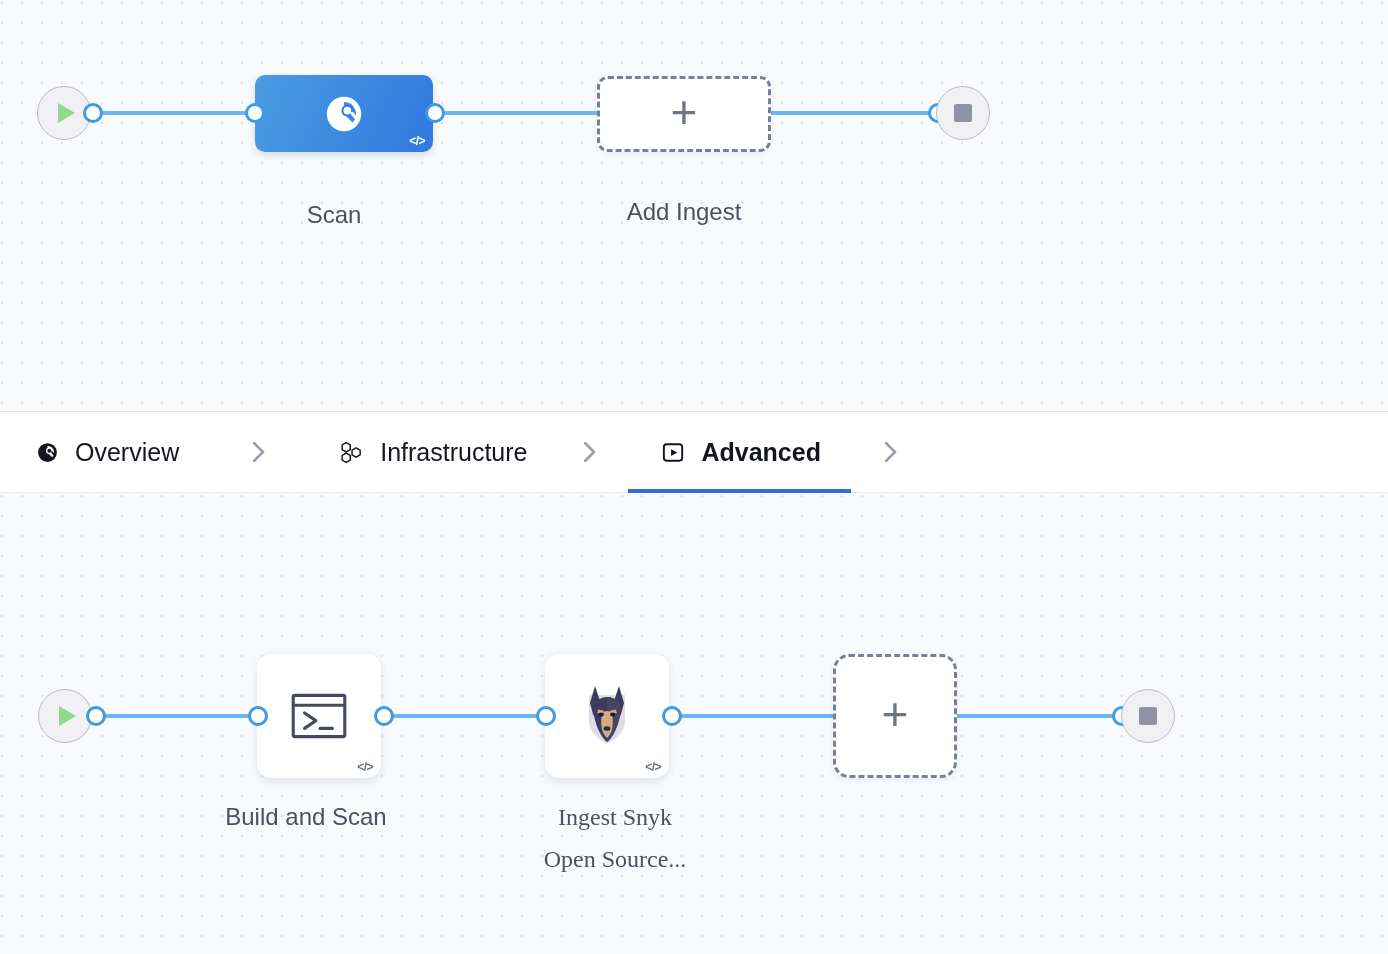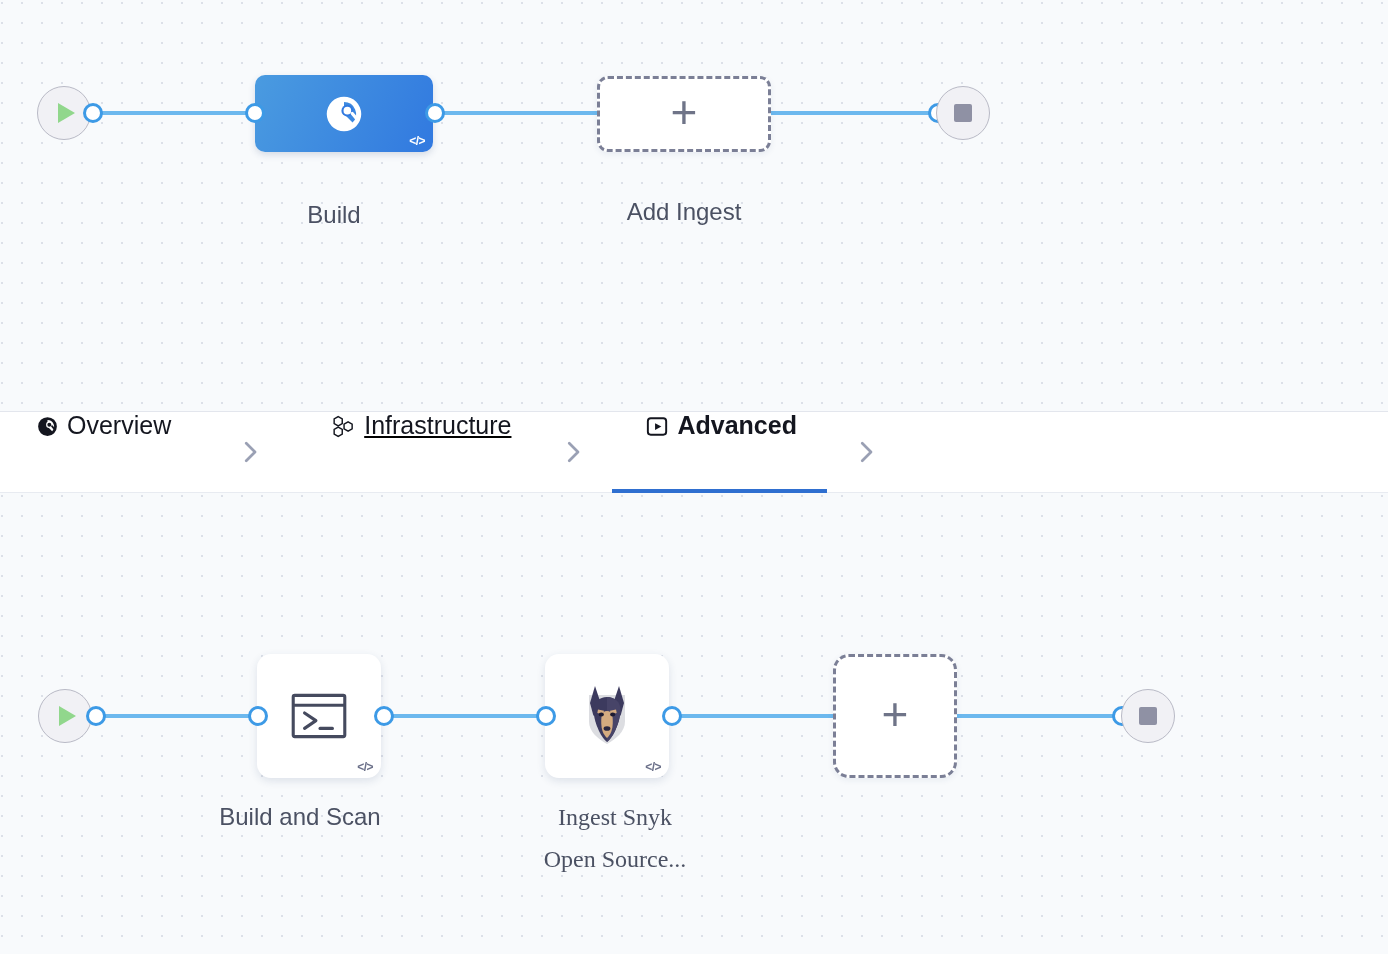--- a/index.html
+++ b/index.html
@@ -148,22 +148,22 @@
     width: 1388px;
     height: 82px;
     background: #ffffff;
     border-top: 1.5px solid #e3e6ed;
     border-bottom: 1.5px solid #e8ebf1;
     display: flex;
     align-items: center;
   }
   .tab {
     display: flex;
-    align-items: flex-start;
-    gap: 5px;
+    align-items: center;
+    gap: 13px;
     height: 82px;
     padding: 0 0 0 0;
     position: relative;
     cursor: pointer;
   }
   .tab-label {
     font-size: 25px;
     color: #14161f;
     white-space: nowrap;
   }
@@ -215,21 +215,21 @@
         <path fill="#ffffff" d="M24 6a18 18 0 1 0 0 36 18 18 0 0 0 0-36zm0 5.4a12.6 12.6 0 0 1 8.9 21.5L24 24V11.4z"></path>
         <circle cx="27.5" cy="20.5" r="6.2" fill="#3179e0"></circle>
         <circle cx="27.5" cy="20.5" r="4.0" fill="#ffffff"></circle>
         <rect x="30.2" y="23.2" width="3.4" height="11" rx="1.7" transform="rotate(-40 30.2 23.2)" fill="#ffffff"></rect>
       </svg>
       <span class="code-badge on-blue">&lt;/&gt;</span>
     </div>
     <div class="port" style="left:245px; top:103px;"></div>
     <div class="port" style="left:425px; top:103px;"></div>
 
-    <span class="caption" style="left:234px; top:194px; width:200px;">Build</span>
+    <span class="caption" style="left:234px; top:194px; width:200px;">Scan</span>
 
     <div class="add-card stage-shape" style="left:597px; top:76px; width:174px; height:76px;">
       <span class="plus-glyph">+</span>
     </div>
     <span class="caption" style="left:584px; top:191px; width:200px;">Add Ingest</span>
 
     <div class="port" style="left:928px; top:103px;"></div>
     <div class="terminal" style="left:936px; top:86px;">
       <div class="stop-sq"></div>
     </div>
@@ -248,21 +248,21 @@
       </span>
       <span class="tab-label">Overview</span>
     </div>
 
     <span class="chevron" style="margin-left:62px;">
       <svg width="30" height="30" viewBox="0 0 24 24" fill="none" stroke="#9aa0b4" stroke-width="2.2" stroke-linecap="round" stroke-linejoin="round">
         <polyline points="9,5 16,12 9,19"></polyline>
       </svg>
     </span>
 
-    <div class="tab" style="margin-left:62px;text-decoration:underline;">
+    <div class="tab" style="margin-left:62px;">
       <span class="tab-icon">
         <svg width="27" height="27" viewBox="0 0 30 30" fill="none" stroke="#14161f" stroke-width="1.6">
           <polygon points="8,4 12.5,6.6 12.5,11.8 8,14.4 3.5,11.8 3.5,6.6"></polygon>
           <polygon points="8,15.6 12.5,18.2 12.5,23.4 8,26 3.5,23.4 3.5,18.2"></polygon>
           <polygon points="19,9.8 23.5,12.4 23.5,17.6 19,20.2 14.5,17.6 14.5,12.4"></polygon>
         </svg>
       </span>
       <span class="tab-label">Infrastructure</span>
     </div>
 
@@ -307,21 +307,21 @@
         <rect x="7" y="12" width="50" height="40" rx="1.5" stroke="#454a5e" stroke-width="3"></rect>
         <line x1="7" y1="21.5" x2="57" y2="21.5" stroke="#454a5e" stroke-width="3"></line>
         <polyline points="18,29 29,36.5 18,44" stroke="#454a5e" stroke-width="3" stroke-linecap="round" stroke-linejoin="round"></polyline>
         <line x1="33" y1="44" x2="45" y2="44" stroke="#454a5e" stroke-width="3" stroke-linecap="round"></line>
       </svg>
       <span class="code-badge on-white">&lt;/&gt;</span>
     </div>
     <div class="port" style="left:248px; top:213px;"></div>
     <div class="port" style="left:374px; top:213px;"></div>
 
-    <span class="caption" style="left:200px; top:303px; width:200px;">Build and Scan</span>
+    <span class="caption" style="left:206px; top:303px; width:200px;">Build and Scan</span>
 
     <div class="step-card" style="left:545px; top:161px; width:124px; height:124px;">
       <svg width="62" height="70" viewBox="0 0 62 70">
 
         <path fill="#dcdde1" d="M13 14h36v26.5c0 10-9 17.5-18 22.5-9-5-18-12.5-18-22.5V14z"></path>
 
         <path fill="#3c3a5e" d="M19 5l5.5 16.5L17.5 35 14 22z"></path>
         <path fill="#3c3a5e" d="M43 5l-5.5 16.5L44.5 35 48 22z"></path>
 
         <path fill="#3c3a5e" d="M31 16c7.5 0 13.5 5 13.5 12.5 0 8-3 16-5.5 21.5-2.5 5.5-5.5 9-8 11-2.5-2-5.5-5.5-8-11-2.5-5.5-5.5-13.5-5.5-21.5C17.5 21 23.5 16 31 16z"></path>

